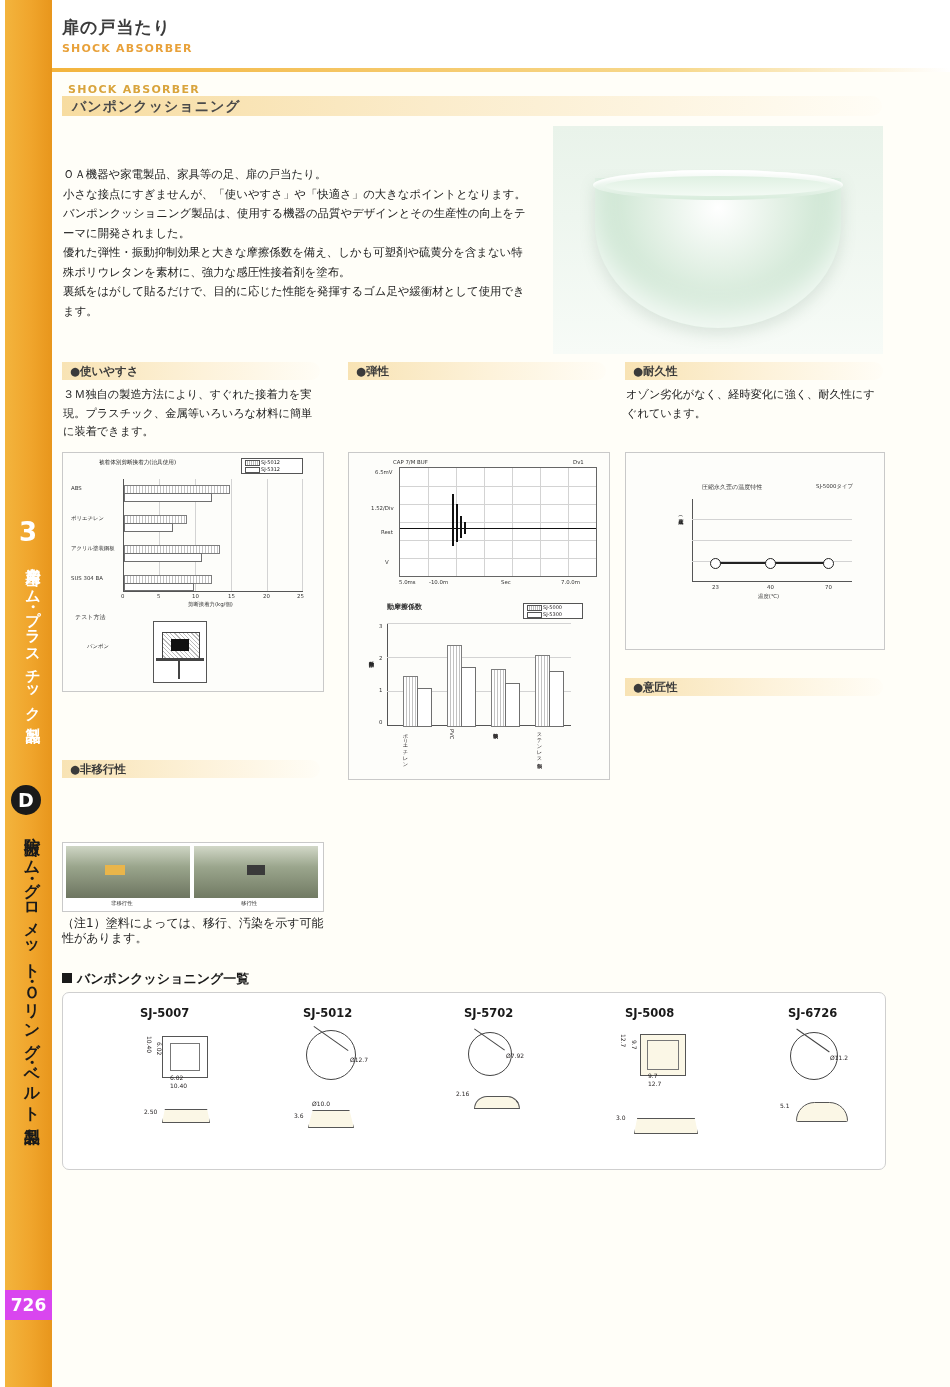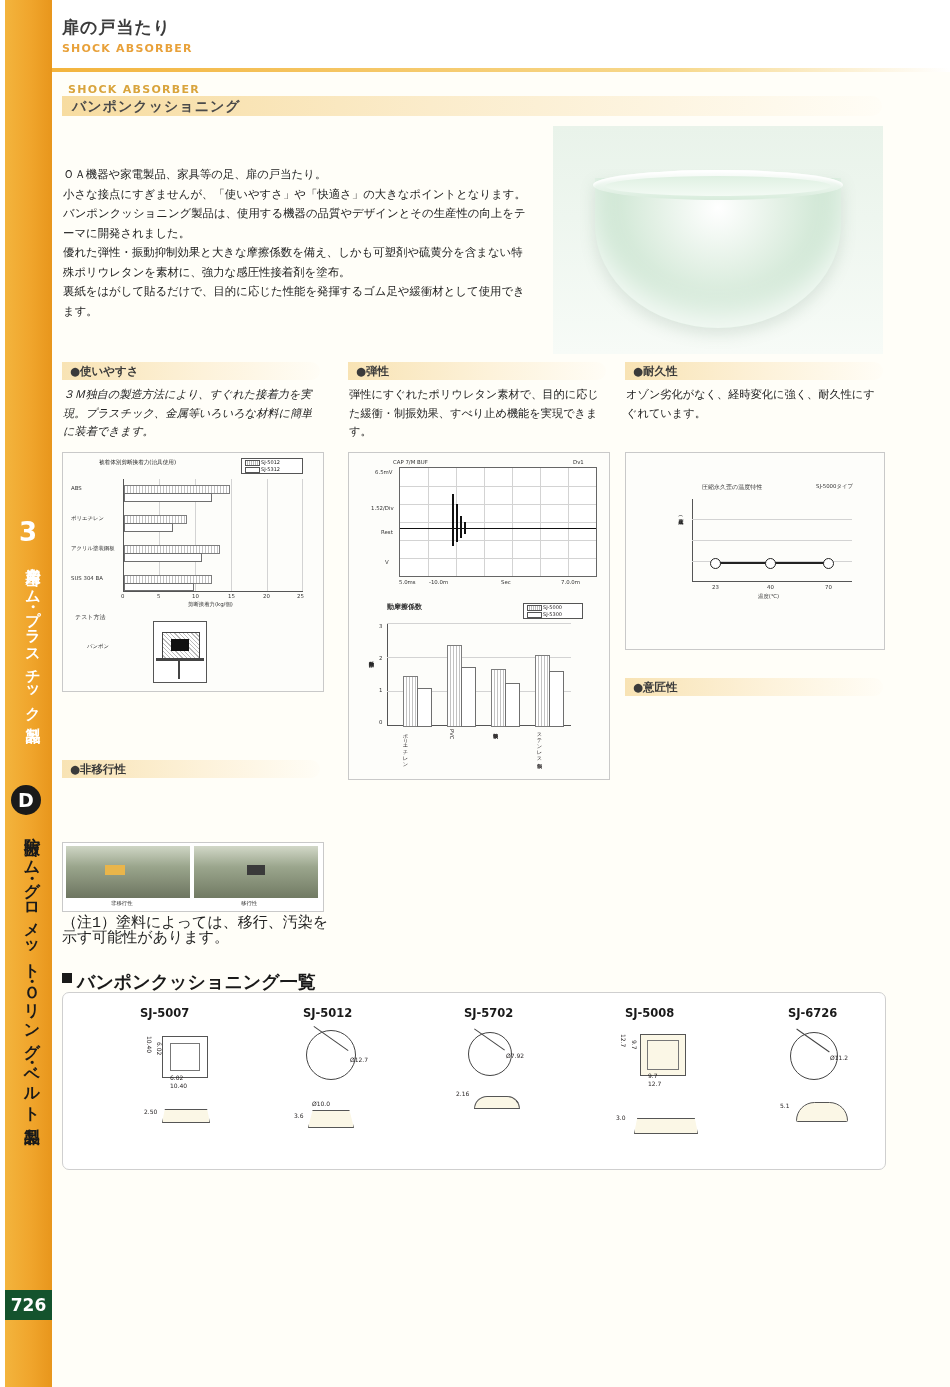--- a/index.html
+++ b/index.html
@@ -36,21 +36,21 @@
     background:#1a1a1a;color:#fff;font-size:19px;font-weight:bold;
     text-align:center;line-height:30px;
   }
   .spine-txt2{
     position:absolute;left:12px;top:825px;width:30px;
     writing-mode:vertical-rl;
     font-size:16px;font-weight:bold;color:#1a1a1a;letter-spacing:2px;
   }
   .page-num{
     position:absolute;left:5px;top:1290px;width:47px;height:30px;
-    background:#14532d;color:#fff;font-size:17px;font-weight:bold;
+    background:#d946ef;color:#fff;font-size:17px;font-weight:bold;
     text-align:center;line-height:30px;
   }
 
   
   .hdr-band{
     position:absolute;left:52px;top:0;right:0;height:70px;background:#ffffff;
   }
   .hdr-rule{
     position:absolute;left:52px;top:68px;right:0;height:4px;
     background:linear-gradient(to right,#f3b43d,#f7d98e 70%,#ffffff);
@@ -116,28 +116,28 @@
 
   
   .bar{position:absolute;background:repeating-linear-gradient(90deg,#fff 0 2px,#c2c2c2 2px 3px);border:1px solid #7d7d7d;}
   .barsolid{position:absolute;background:#fff;border:1px solid #6f6f6f;}
   .axis{position:absolute;background:#555;}
   .gridv{position:absolute;background:#d3d3d3;width:1px;}
   .gridh{position:absolute;background:#d3d3d3;height:1px;}
   .legbox{position:absolute;border:1px solid #555;background:#fff;}
 
   
-  .list-hd{position:absolute;left:62px;top:970px;font-size:18px;font-weight:bold;color:#1a1a1a;}
+  .list-hd{position:absolute;left:62px;top:970px;font-size:13px;font-weight:bold;color:#1a1a1a;}
   .list-hd-sq{position:absolute;left:62px;top:973px;width:10px;height:10px;background:#1a1a1a;}
   .list-panel{
     position:absolute;left:62px;top:992px;width:822px;height:176px;
     background:#ffffff;border:1px solid #cfcfcf;border-radius:7px;
   }
   .prod-name{position:absolute;font-size:11.5px;font-weight:bold;color:#1a1a1a;}
-  .note{position:absolute;font-size:15px;color:#222;line-height:15px;font-family:Liberation Mono, monospace;}
+  .note{position:absolute;font-size:12px;color:#222;line-height:15px;}
 </style>
 </head>
 <body>
 
 <div class="page">
 
   <div class="spine">
     <div class="spine-bar"></div>
     <div class="spine-num">3</div>
     <div class="spine-txt">産業用ゴム・プラスチック製品</div>
@@ -161,21 +161,21 @@
 優れた弾性・振動抑制効果と大きな摩擦係数を備え、しかも可塑剤や硫黄分を含まない特殊ポリウレタンを素材に、強力な感圧性接着剤を塗布。
 裏紙をはがして貼るだけで、目的に応じた性能を発揮するゴム足や緩衝材として使用できます。</div>
 
   <div class="hero">
     <div class="hero-bowl"></div>
     <div class="hero-rim"></div>
     <div class="hero-rim2"></div>
   </div>
 
   <div class="feat-hd" style="left:62px;top:362px;width:258px;">●使いやすさ</div>
-  <div class="feat-body" style="left:63px;top:386px;width:250px;font-style:italic;">３Ｍ独自の製造方法により、すぐれた接着力を実現。プラスチック、金属等いろいろな材料に簡単に装着できます。</div>
+  <div class="feat-body" style="left:63px;top:386px;width:250px;">３Ｍ独自の製造方法により、すぐれた接着力を実現。プラスチック、金属等いろいろな材料に簡単に装着できます。</div>
 
   <div class="boximg" style="left:62px;top:452px;width:260px;height:238px;">
     <div style="position:absolute;left:36px;top:6px;font-size:5.6px;color:#222;">被着体別剪断接着力(治具使用)</div>
 
     <div class="legbox" style="left:178px;top:5px;width:60px;height:14px;">
       <div style="position:absolute;left:3px;top:1px;width:13px;height:4px;border:1px solid #555;background:repeating-linear-gradient(90deg,#fff 0 1px,#bbb 1px 2px);"></div>
       <div style="position:absolute;left:19px;top:0px;font-size:5px;color:#222;">SJ-5012</div>
       <div style="position:absolute;left:3px;top:8px;width:13px;height:4px;border:1px solid #555;background:#fff;"></div>
       <div style="position:absolute;left:19px;top:7px;font-size:5px;color:#222;">SJ-5312</div>
     </div>
@@ -227,21 +227,20 @@
     <div style="position:absolute;left:3px;top:3px;width:124px;height:52px;background:linear-gradient(to bottom,#cfd6c5 0%,#9aa58c 40%,#6d7560 100%);"></div>
     <div style="position:absolute;left:42px;top:22px;width:20px;height:10px;background:#e9b54a;"></div>
     <div style="position:absolute;left:131px;top:3px;width:124px;height:52px;background:linear-gradient(to bottom,#d2d8c8 0%,#9ba68d 40%,#717a63 100%);"></div>
     <div style="position:absolute;left:184px;top:22px;width:18px;height:10px;background:#3a3a3a;"></div>
     <div class="tiny" style="position:absolute;left:48px;top:57px;">非移行性</div>
     <div class="tiny" style="position:absolute;left:178px;top:57px;">移行性</div>
   </div>
   <div class="note" style="left:62px;top:916px;width:270px;">（注1）塗料によっては、移行、汚染を示す可能性があります。</div>
 
   <div class="feat-hd" style="left:348px;top:362px;width:258px;">●弾性</div>
-  <div class="feat-body" style="left:349px;top:386px;width:256px;">弾性にすぐれたポリウレタン素材で、目的に応じた緩衝・制振効果、すべり止め機能を実現できます。</div>
 
   <div class="boximg" style="left:348px;top:452px;width:260px;height:326px;">
 
     <div style="position:absolute;left:6px;top:6px;width:248px;height:136px;">
       <div class="tiny" style="position:absolute;left:38px;top:0;">CAP 7/M BUF</div>
       <div class="tiny" style="position:absolute;left:218px;top:0;">Dv1</div>
       <div class="tiny" style="position:absolute;left:20px;top:10px;">6.5mV</div>
       <div class="tiny" style="position:absolute;left:16px;top:46px;">1.52/Div</div>
       <div class="tiny" style="position:absolute;left:26px;top:70px;">Rest</div>
       <div class="tiny" style="position:absolute;left:30px;top:100px;">V</div>

